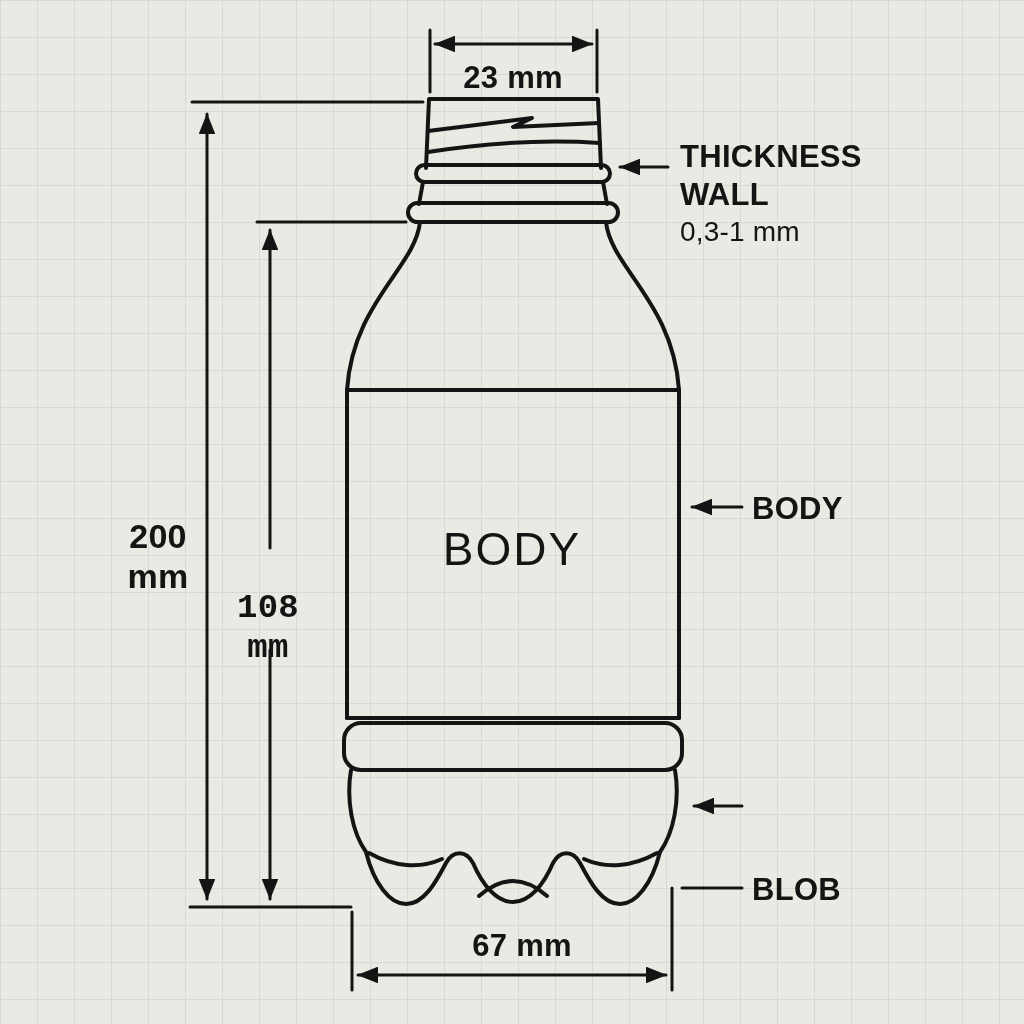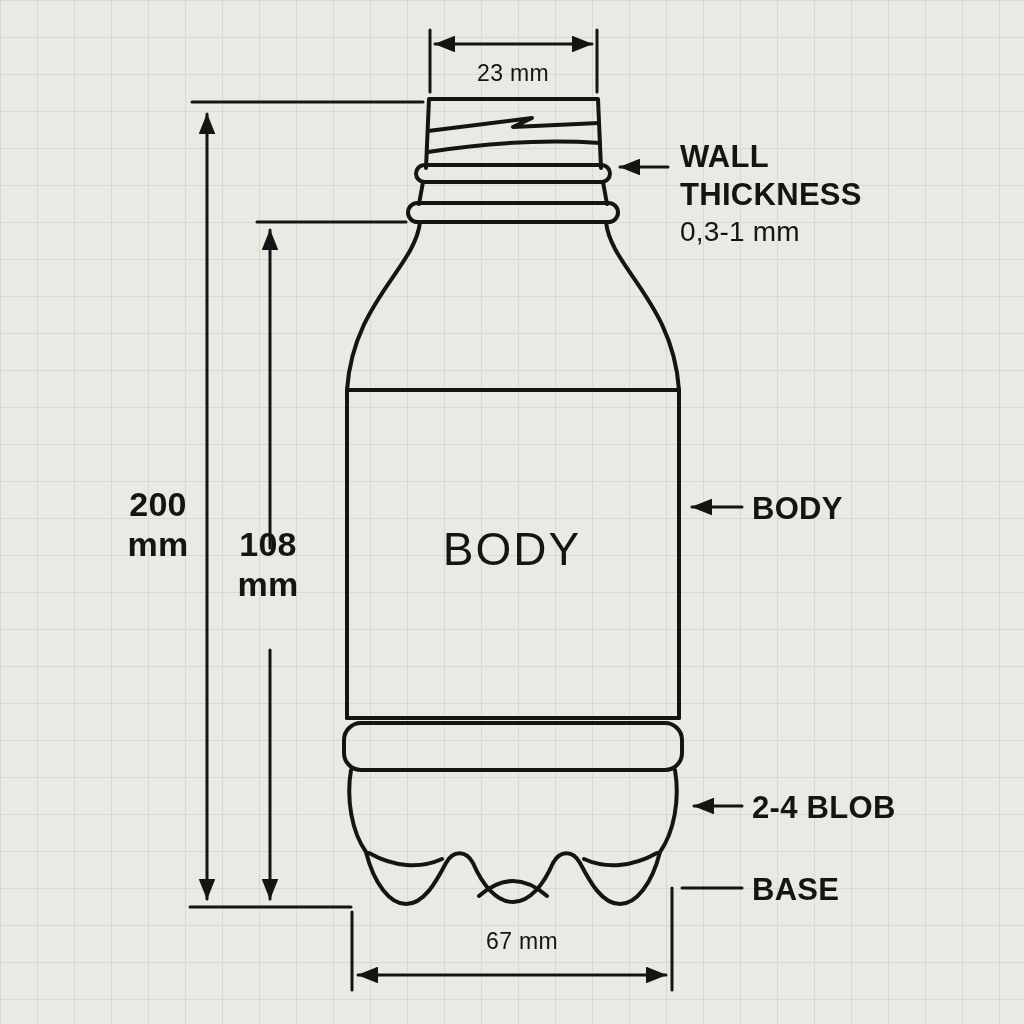--- a/index.html
+++ b/index.html
@@ -19,22 +19,22 @@
     font-family:"Liberation Sans","DejaVu Sans",sans-serif;
     color:var(--ink);
     overflow:hidden;
   }
   svg.drawing{position:absolute;left:0;top:0;}
   .stroke{fill:none;stroke:var(--ink);stroke-width:4;stroke-linecap:round;stroke-linejoin:round;}
   .thin{stroke-width:3;}
   marker path{fill:var(--ink);stroke:none;}
   .label{position:absolute;white-space:nowrap;}
   .center{transform:translateX(-50%);text-align:center;}
-  .dim{font-size:23px;font-weight:400;letter-spacing:0.3px;}
-  .dim-big{font-size:34px;font-weight:600;line-height:40px;letter-spacing:0.3px;}
+  .dim{font-size:31px;font-weight:700;letter-spacing:0.3px;}
+  .dim-big{font-size:34px;font-weight:600;line-height:40px;letter-spacing:0.3px;margin-top:32px;}
   .anno{font-size:31px;font-weight:700;line-height:38px;letter-spacing:0.3px;}
   .anno-val{font-size:28px;font-weight:400;letter-spacing:0.2px;margin-top:2px;}
   .inner-body{font-size:46px;font-weight:500;letter-spacing:2px;}
 </style>
 </head>
 <body>
 
 <div class="canvas">
 
   <svg class="drawing" width="1024" height="1024" viewBox="0 0 1024 1024">
@@ -86,34 +86,33 @@
     <path class="stroke thin" d="M 742 888 L 682 888"></path>
   </svg>
 
   <div class="label dim center" style="left:513px;top:60px;">23 mm</div>
 
   <div class="label dim-big center" style="left:158px;top:484px;">
     <div>200</div>
     <div>mm</div>
   </div>
 
-  <div class="label dim-big center" style="left:268px;top:524px;">
+  <div class="label dim-big center" style="left:268px;top:556px;font-family:Liberation Mono, monospace;">
     <div>108</div>
     <div>mm</div>
   </div>
 
   <div class="label dim center" style="left:522px;top:928px;">67 mm</div>
 
   <div class="label" style="left:680px;top:138px;">
+    <div class="anno">THICKNESS</div>
     <div class="anno">WALL</div>
-    <div class="anno">THICKNESS</div>
     <div class="anno-val">0,3-1 mm</div>
   </div>
 
   <div class="label anno" style="left:752px;top:490px;">BODY</div>
 
-  <div class="label anno" style="left:752px;top:789px;">2-4 BLOB</div>
 
-  <div class="label anno" style="left:752px;top:871px;">BASE</div>
+  <div class="label anno" style="left:752px;top:871px;">BLOB</div>
 
   <div class="label inner-body center" style="left:512px;top:522px;">BODY</div>
 
 </div>
 
 </body></html>

